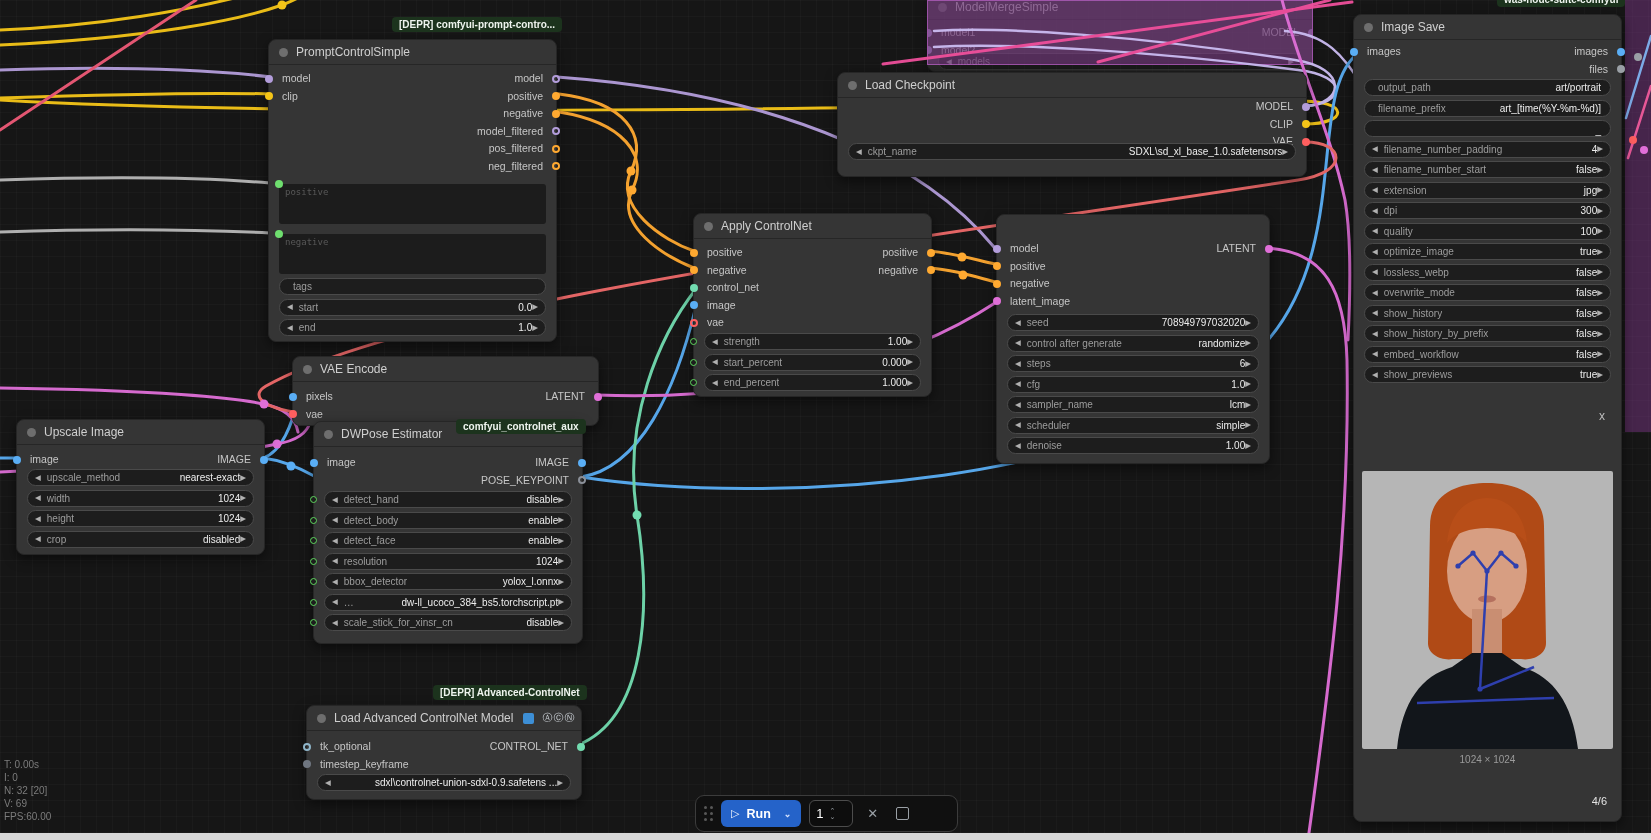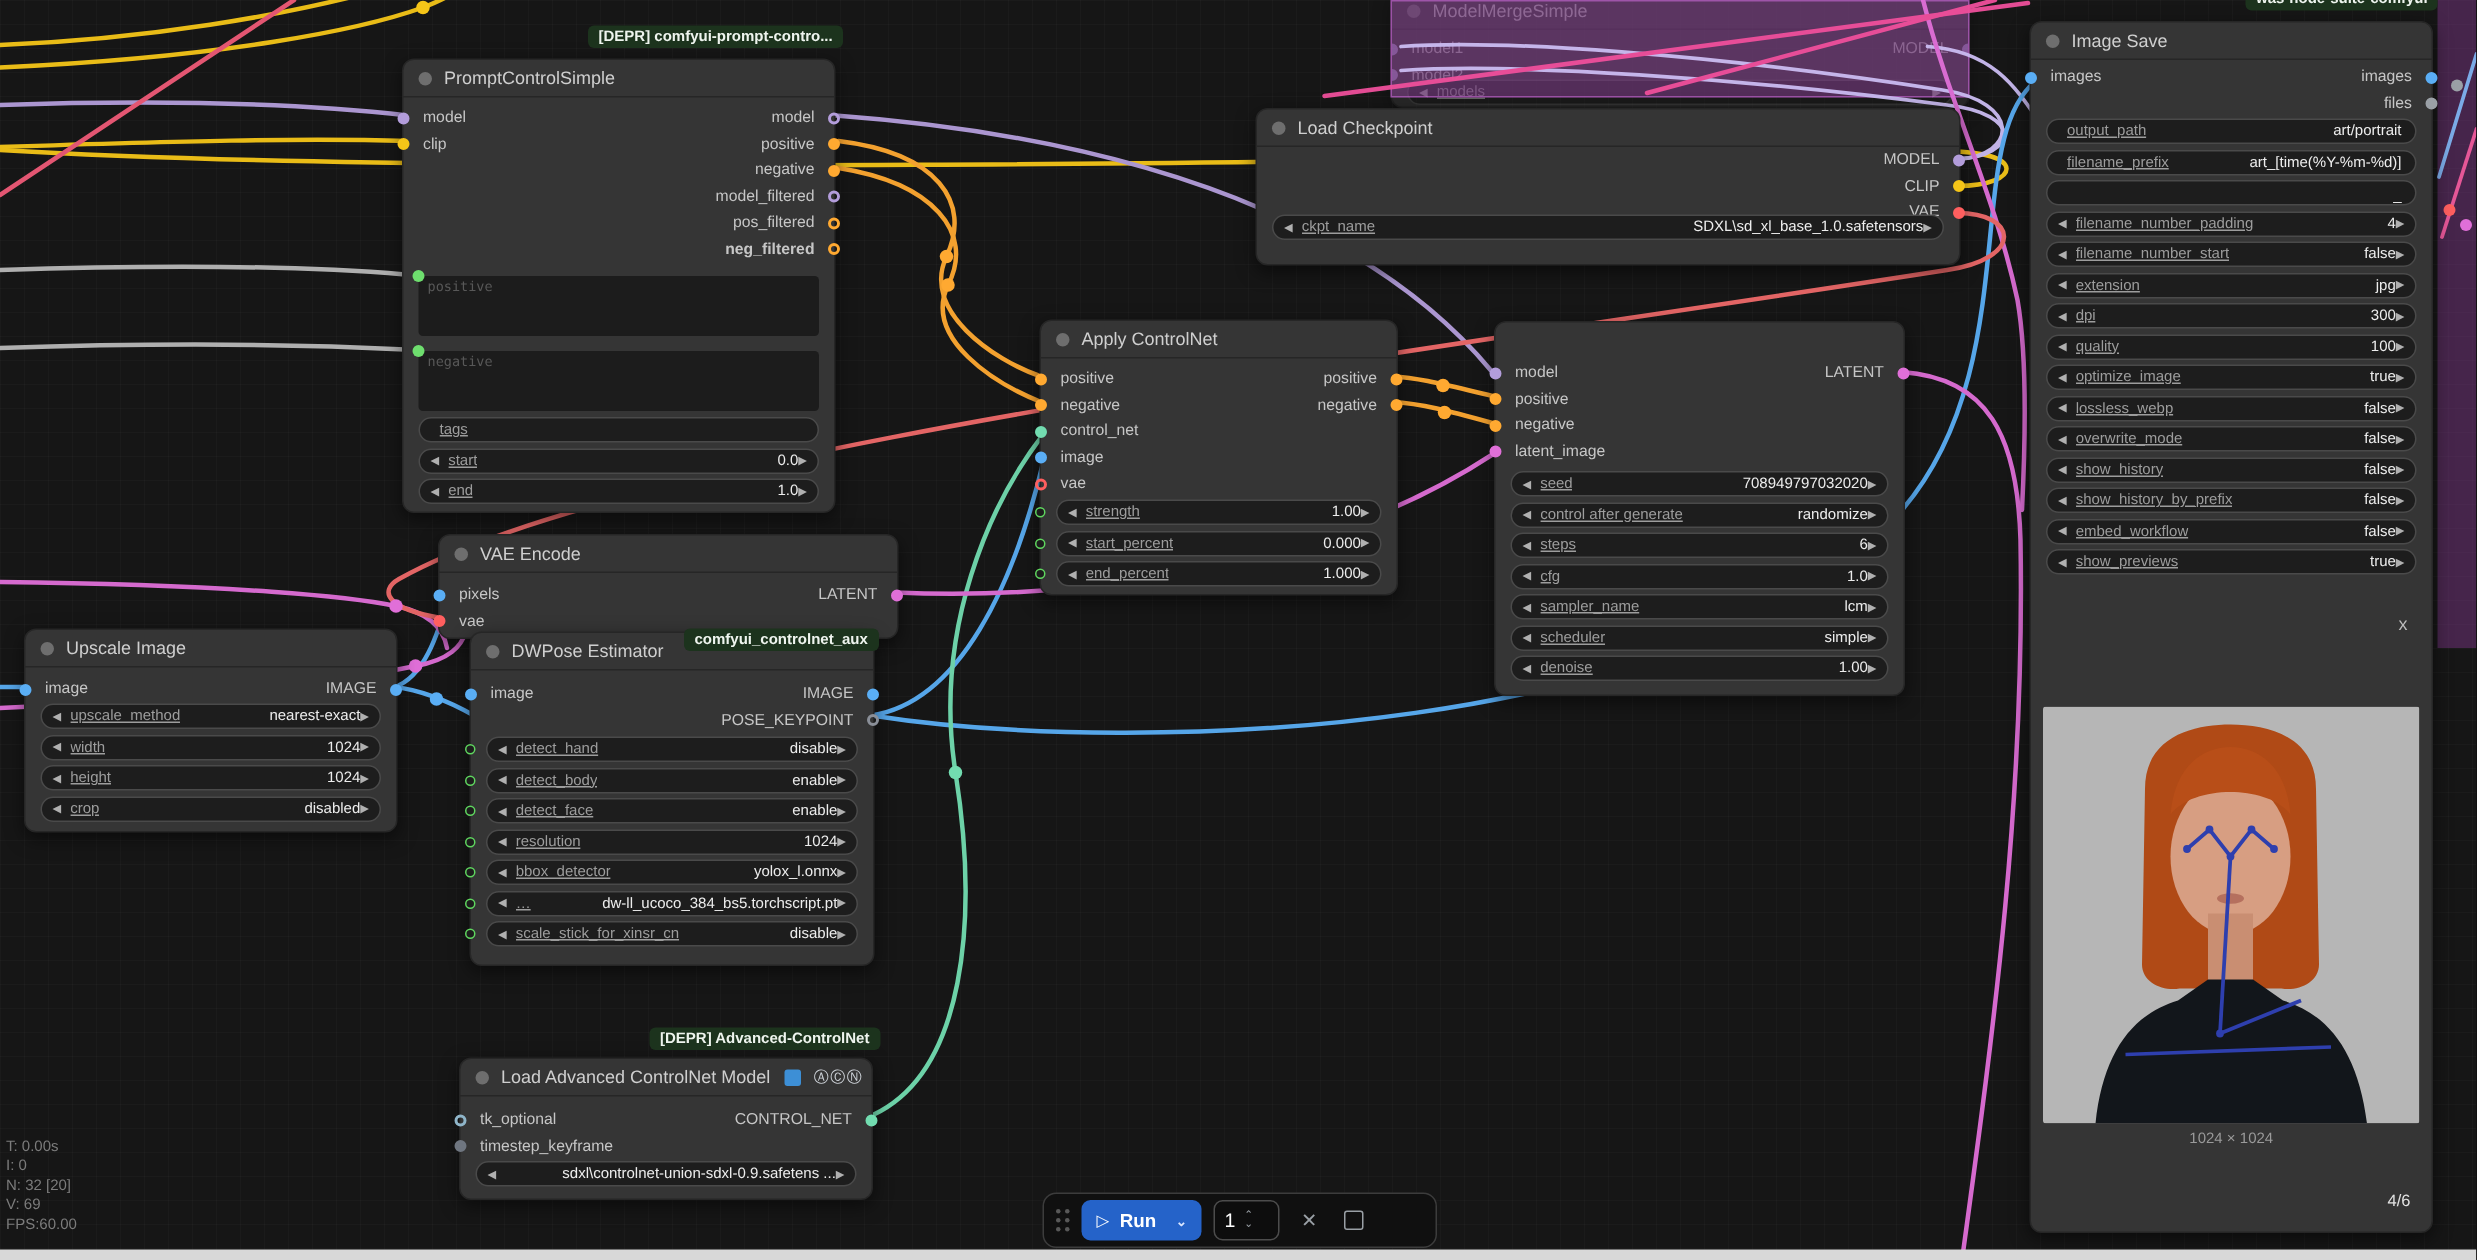--- a/index.html
+++ b/index.html
@@ -22,21 +22,21 @@
   .slot{position:absolute;height:14px;line-height:14px;font-size:10.5px;color:#c6c6c6;white-space:nowrap;}
   .slot.in{left:13px;}
   .slot.out{right:13px;text-align:right;}
   .sdot{position:absolute;top:3.5px;width:8px;height:8px;border-radius:50%;box-sizing:border-box;}
   .slot.in  .sdot{left:-17px;}
   .slot.out .sdot{right:-17px;}
   .widget{position:absolute;left:10px;right:10px;height:17px;box-sizing:border-box;
     background:#1d1d1d;border:1px solid #4a4a4a;border-radius:9px;
     display:flex;align-items:center;padding:0 7px;font-size:10px;overflow:hidden;}
   .warrow{flex:0 0 auto;color:#b0b0b0;font-size:7.5px;line-height:1;}
-  .wlabel{margin:16px 6px;color:#9d9d9d;white-space:nowrap;flex:0 1 auto;overflow:hidden;text-decoration:underline;}
+  .wlabel{margin:16px 6px;color:#9d9d9d;white-space:nowrap;flex:0 1 auto;overflow:hidden;}
   .wvalue{margin-left:auto;padding-left:6px;color:#ededed;white-space:nowrap;}
   .widget.textw .wvalue{margin-right:2px;}
   .wdot{position:absolute;width:7px;height:7px;left:-4px;border-radius:50%;box-sizing:border-box;
     border:1.6px solid #5fd75f;background:#1d1d1d;}
   .tarea{position:absolute;left:10px;right:10px;background:#1c1c1c;border-radius:3px;
     color:#585858;font-family:"DejaVu Sans Mono",monospace;font-size:9px;padding:3px 6px;box-sizing:border-box;}
   .tdot{position:absolute;width:8px;height:8px;border-radius:50%;background:#6ede6e;left:-4px;top:-4px;}
   .badge{position:absolute;background:#1c331d;color:#eef4ee;font-size:10px;font-weight:bold;
     padding:2px 7px;border-radius:4px;white-space:nowrap;z-index:5;}
   .group-box{position:absolute;background:rgba(171,74,186,.40);border:1px solid rgba(214,112,228,.55);}
@@ -157,21 +157,21 @@
           <span class="hdot"></span>
           <span>PromptControlSimple</span>
         </div>
         <div class="slot in" style="top: 31px;"><span class="sdot" style="background: rgb(179, 157, 219); border: 2px solid rgb(179, 157, 219);"></span><span>model</span></div>
         <div class="slot in" style="top: 48.5px;"><span class="sdot" style="background: rgb(245, 197, 24); border: 2px solid rgb(245, 197, 24);"></span><span>clip</span></div>
         <div class="slot out" style="top: 31px;"><span>model</span><span class="sdot" style="background: transparent; border: 2px solid rgb(179, 157, 219);"></span></div>
         <div class="slot out" style="top: 48.5px;"><span>positive</span><span class="sdot" style="background: rgb(255, 169, 49); border: 2px solid rgb(255, 169, 49);"></span></div>
         <div class="slot out" style="top: 66px;"><span>negative</span><span class="sdot" style="background: rgb(255, 169, 49); border: 2px solid rgb(255, 169, 49);"></span></div>
         <div class="slot out" style="top: 83.5px;"><span>model_filtered</span><span class="sdot" style="background: transparent; border: 2px solid rgb(179, 157, 219);"></span></div>
         <div class="slot out" style="top: 101px;"><span>pos_filtered</span><span class="sdot" style="background: transparent; border: 2px solid rgb(255, 169, 49);"></span></div>
-        <div class="slot out" style="top: 118.5px; font-weight: bold;"><span>neg_filtered</span><span class="sdot" style="background: transparent; border: 2px solid rgb(255, 169, 49);"></span></div>
+        <div class="slot out" style="top: 118.5px;"><span>neg_filtered</span><span class="sdot" style="background: transparent; border: 2px solid rgb(255, 169, 49);"></span></div>
         <div class="tarea" style="top: 144px; height: 40px;">positive<span class="tdot"></span></div>
         <div class="tarea" style="top: 194px; height: 40px;">negative<span class="tdot"></span></div>
         <div class="widget textw" style="top: 238px;">
           <span class="wlabel">tags</span>
           <span class="wvalue"></span>
         </div>
         <div class="widget" style="top: 258.5px;">
           <span class="warrow">◀</span>
           <span class="wlabel">start</span>
           <span class="wvalue">0.0</span>

